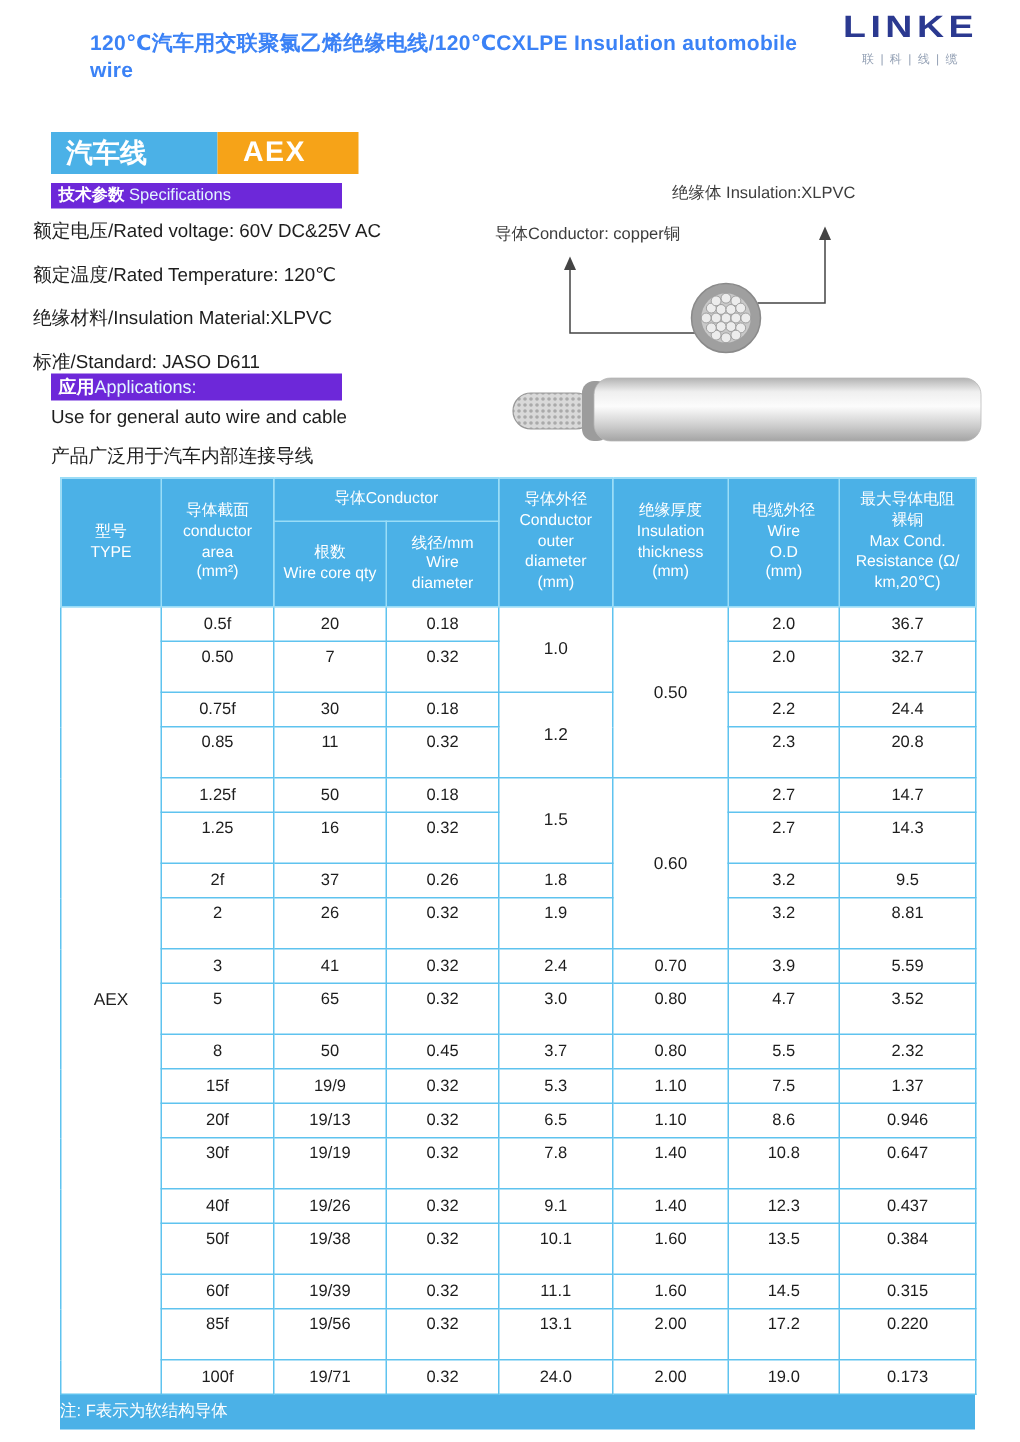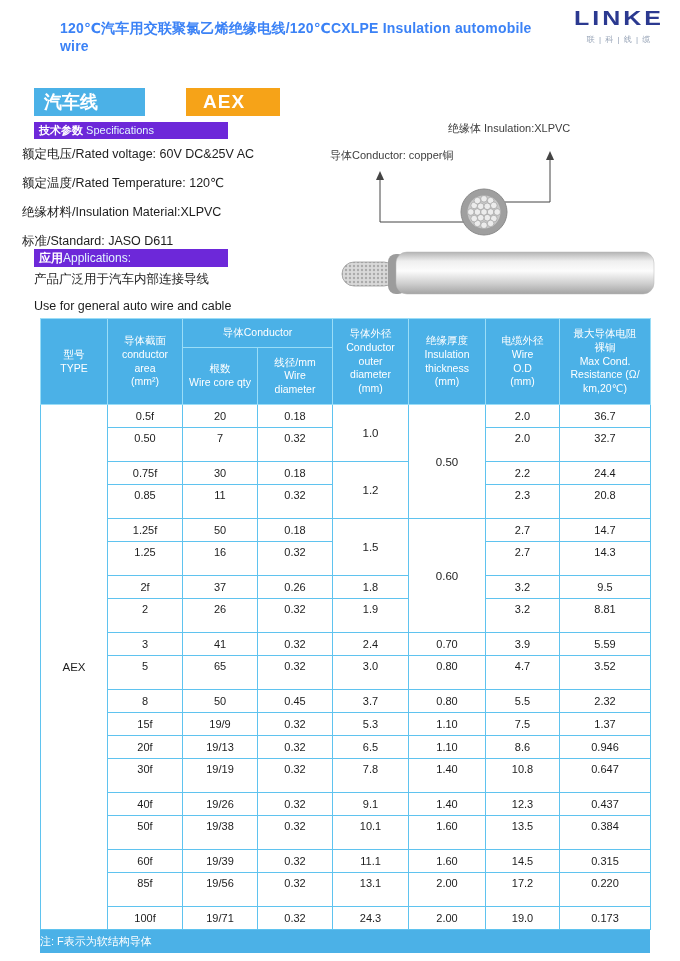--- a/index.html
+++ b/index.html
@@ -5,28 +5,28 @@
   html,body{margin:0;padding:0;background:#fff;}
   .page{
     position:relative;width:680px;height:961px;background:#ffffff;overflow:hidden;
     font-family:"Liberation Sans","DejaVu Sans",sans-serif;color:#222;
   }
   
   .title{
     position:absolute;left:60px;top:20px;width:480px;
     font-size:14px;font-weight:700;color:#3b82f6;letter-spacing:0.2px;
   }
-  .logo{position:absolute;right:6px;top:8px;width:110px;text-align:center;}
+  .logo{position:absolute;right:18px;top:8px;width:110px;text-align:center;}
   .logo-text{
     font-size:25px;font-weight:800;letter-spacing:3px;color:#2B3990;
     transform:scaleY(.82);transform-origin:top;line-height:1;
   }
   .logo-sub{font-size:8px;color:#93A0B4;letter-spacing:1px;margin-top:1px;}
   
-  .badges{position:absolute;left:34px;top:88px;display:flex;height:28px;gap:41px;}
+  .badges{position:absolute;left:34px;top:88px;display:flex;height:28px;}
   .badge-cat{
     width:111px;background:#4BB1E7;color:#fff;font-size:18px;font-weight:700;
     display:flex;align-items:center;padding-left:10px;box-sizing:border-box;
   }
   .badge-model{
     width:94px;background:#F6A318;color:#fff;font-size:19px;font-weight:600;
     display:flex;align-items:center;padding-left:17px;box-sizing:border-box;letter-spacing:1px;
   }
   
   .sec-bar{
@@ -86,22 +86,22 @@
     <li>额定电压/Rated voltage: 60V DC&amp;25V AC</li>
     <li>额定温度/Rated Temperature: 120℃</li>
     <li>绝缘材料/Insulation Material:XLPVC</li>
     <li>标准/Standard: JASO D611</li>
   </ul>
 
   <div class="sec-bar" style="top:249px;height:18px;line-height:18px;font-size:12px;">
     <span class="zh">应用</span><span class="en">Applications:</span>
   </div>
   <ul class="app-list">
+    <li>Use for general auto wire and cable</li>
     <li>产品广泛用于汽车内部连接导线</li>
-    <li>Use for general auto wire and cable</li>
   </ul>
 
   <svg class="diagram" width="348" height="190" viewBox="0 0 348 190">
     <defs>
       <linearGradient id="bodyGrad" x1="0" y1="0" x2="0" y2="1">
         <stop offset="0" stop-color="#b3b3b3"></stop>
         <stop offset="0.22" stop-color="#efefef"></stop>
         <stop offset="0.45" stop-color="#fcfcfc"></stop>
         <stop offset="0.75" stop-color="#cfcfcf"></stop>
         <stop offset="1" stop-color="#a4a4a4"></stop>
@@ -363,21 +363,21 @@
             <td>0.32</td>
             <td>13.1</td>
             <td>2.00</td>
             <td>17.2</td>
             <td>0.220</td>
           </tr>
           <tr>
             <td>100f</td>
             <td>19/71</td>
             <td>0.32</td>
-            <td>24.3</td>
+            <td>24.0</td>
             <td>2.00</td>
             <td>19.0</td>
             <td>0.173</td>
           </tr>
         </tbody>
     </table>
     <div class="note-bar">注: F表示为软结构导体</div>
   </div>
 
 </div>

